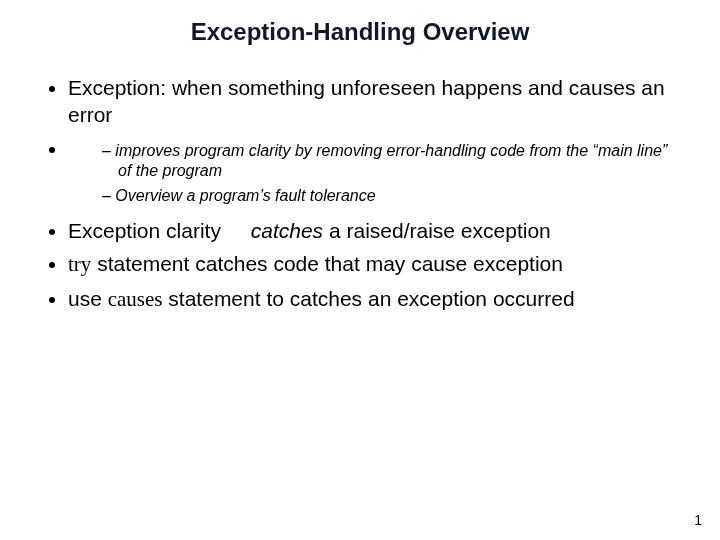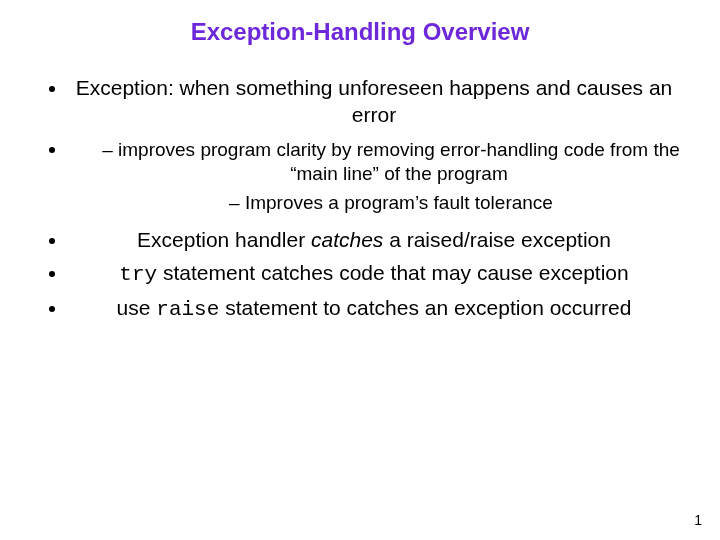--- a/index.html
+++ b/index.html
@@ -16,51 +16,51 @@
     box-sizing: border-box;
     width: 720px;
     height: 540px;
     padding: 18px 40px 20px 40px;
     position: relative;
   }
   .title {
     text-align: center;
     font-weight: bold;
     font-size: 24px;
-    color: #6d28d9;
+    color: #0f172a;
     margin: 0 0 28px 0;
   }
   ul.level1 {
     margin: 0 0 0 0;
     padding: 0 0 0 28px;
     list-style: disc;
     font-size: 21px;
     line-height: 1.3;
-    text-align: center;
   }
   ul.level1 > li {
     margin-bottom: 6px;
   }
   ul.level2 {
     margin: 2px 0 10px 0;
     padding: 0 0 0 34px;
     list-style: none;
-    font-size: 19px;
+    font-size: 16px;
     line-height: 1.3;
+    font-style: italic;
   }
   ul.level2 > li {
     margin-bottom: 4px;
     text-indent: -16px;
     padding-left: 16px;
   }
   ul.level2 > li::before {
     content: "– ";
   }
-  .italic { font-style: italic; }
-  .mono { font-family: Liberation Mono, monospace; }
+  .italic { font-style: italic; margin-left: 24px; }
+  .mono { font-family: Liberation Serif, serif; }
   .pagenum {
     position: absolute;
     right: 18px;
     bottom: 12px;
     font-size: 14px;
     color: #000;
   }
 </style>
 </head>
 <body>
@@ -69,33 +69,33 @@
 
   <h1 class="title">Exception-Handling Overview</h1>
 
   <ul class="level1">
 
     <li>Exception: when something unforeseen happens and causes an error</li>
 
     <li>
       <ul class="level2">
         <li>improves program clarity by removing error-handling code from the “main line” of the program</li>
-        <li>Improves a program’s fault tolerance</li>
+        <li>Overview a program’s fault tolerance</li>
       </ul>
     </li>
 
     <li>
-      <span>Exception handler </span><span class="italic">catches</span><span> a raised/raise exception</span>
+      <span>Exception clarity </span><span class="italic">catches</span><span> a raised/raise exception</span>
     </li>
 
     <li>
       <span class="mono">try</span><span> statement catches code that may cause exception</span>
     </li>
 
     <li>
-      <span>use </span><span class="mono">raise</span><span> statement to catches an exception occurred</span>
+      <span>use </span><span class="mono">causes</span><span> statement to catches an exception occurred</span>
     </li>
 
   </ul>
 
   <div class="pagenum">1</div>
 
 </div>
 
 </body></html>

